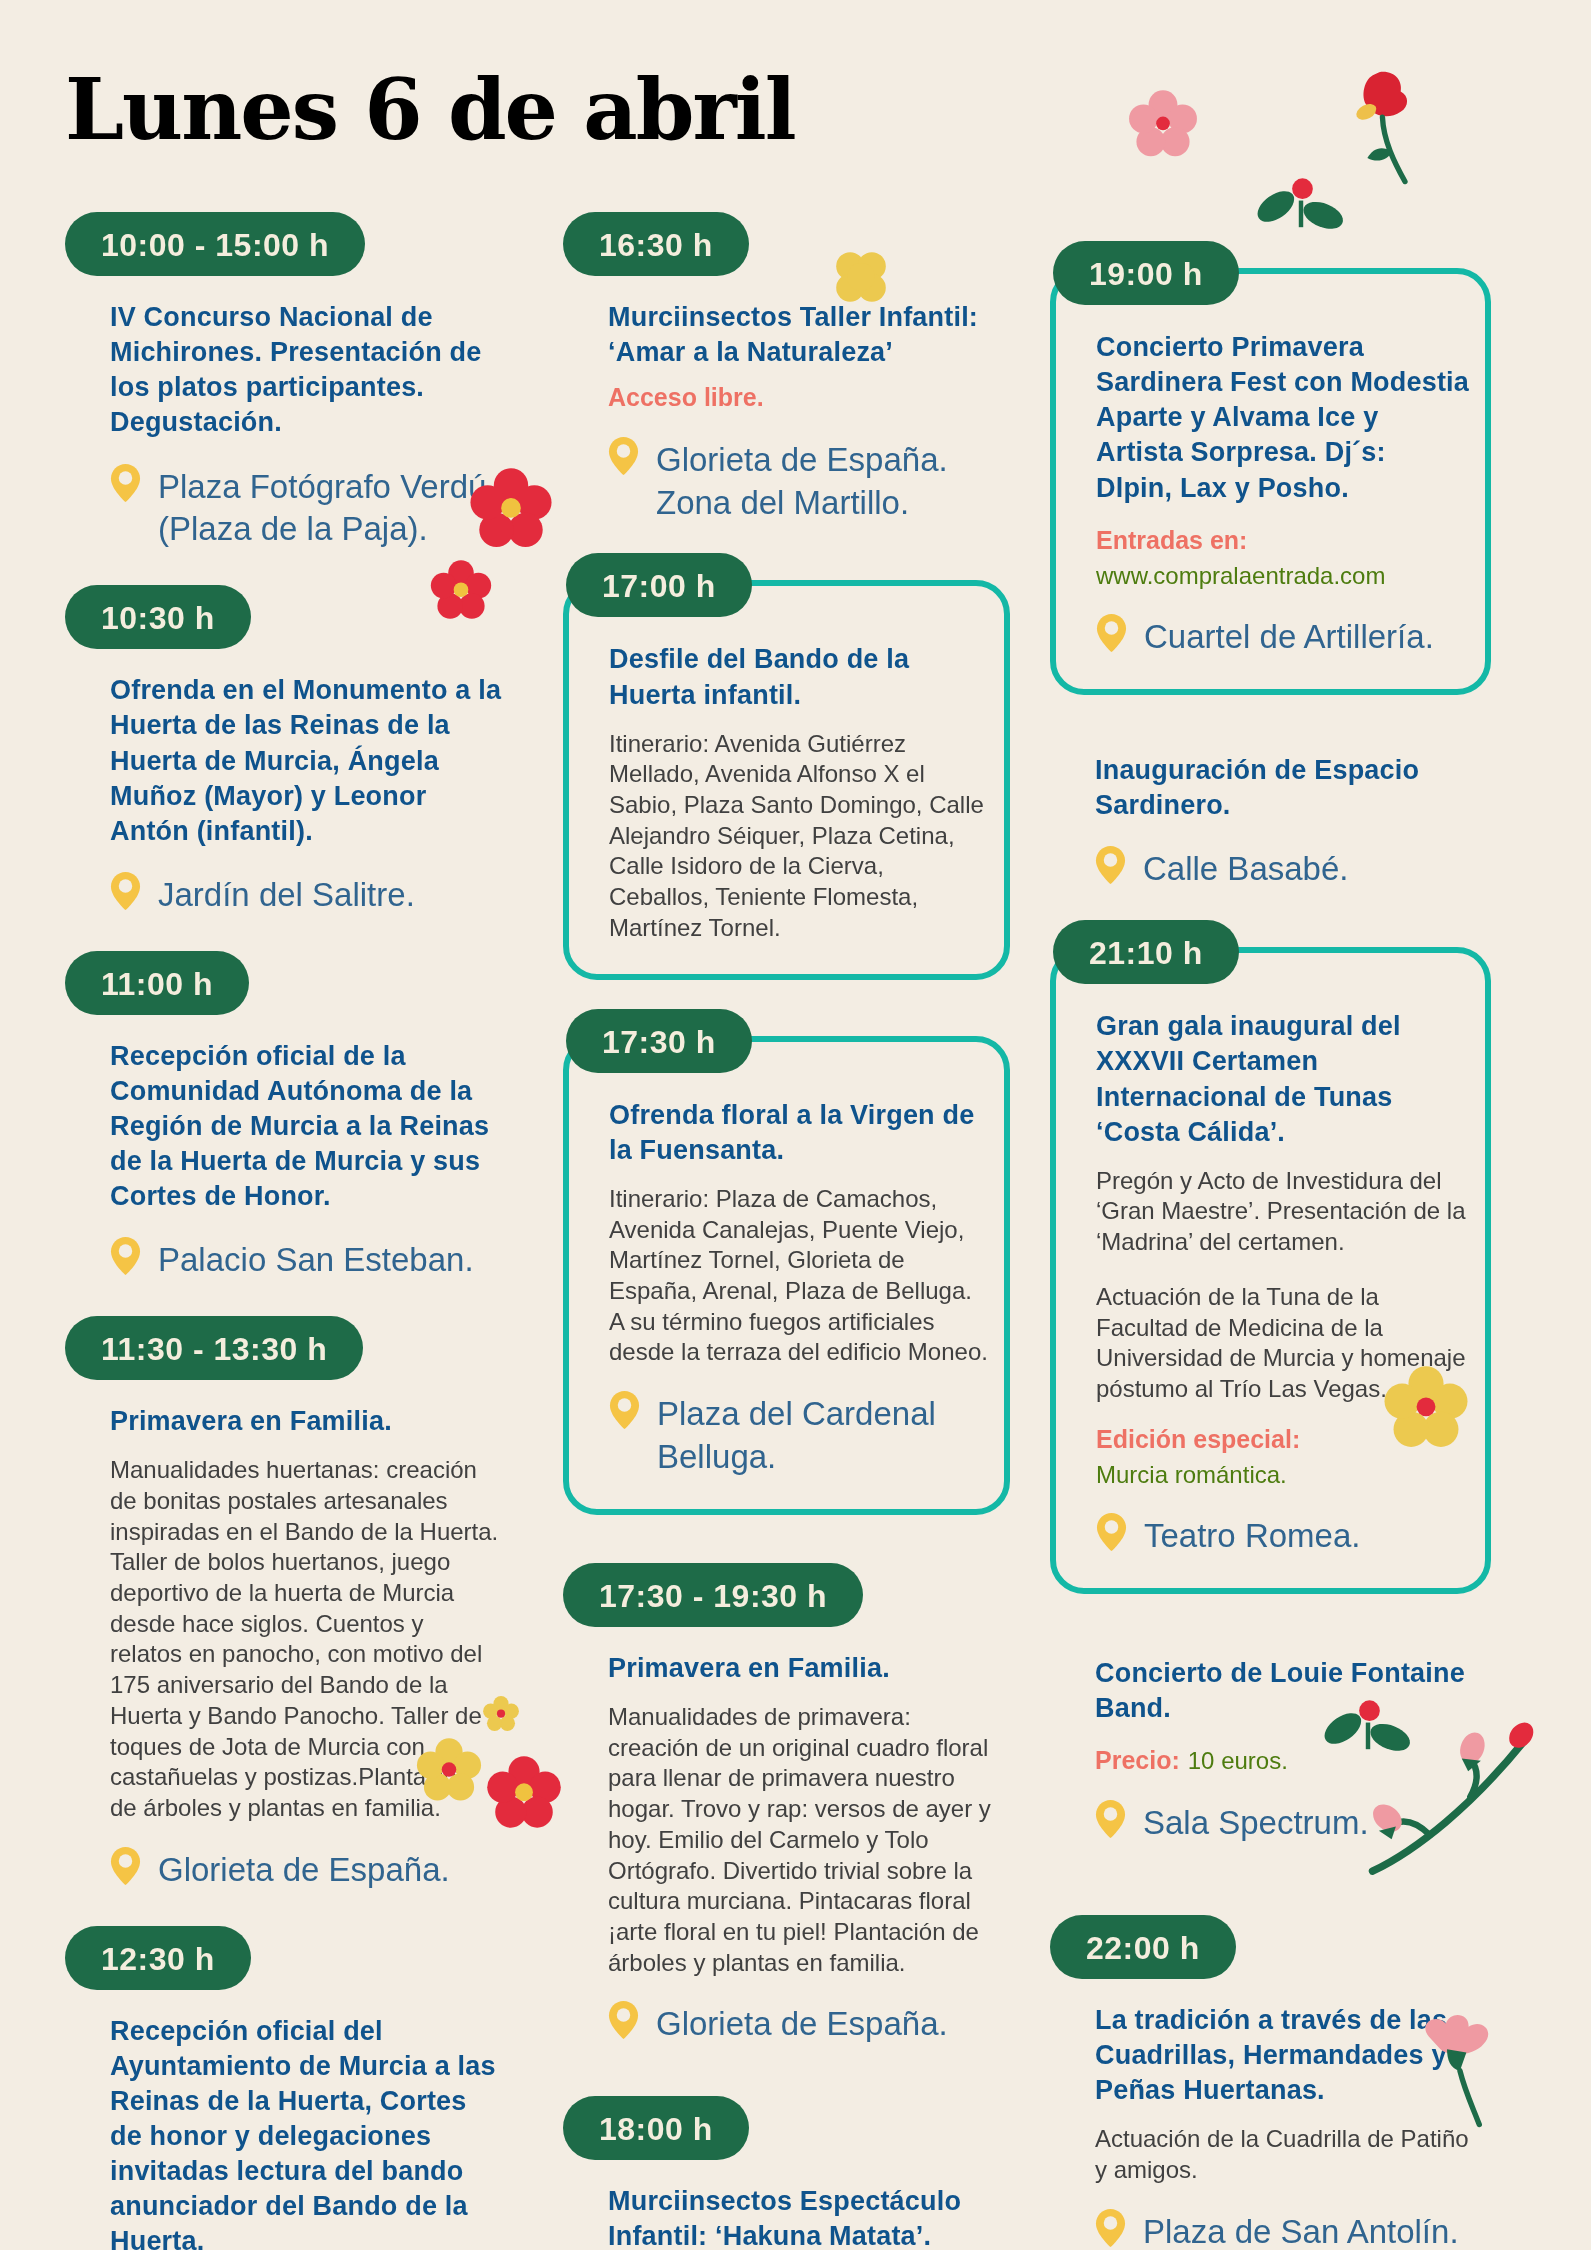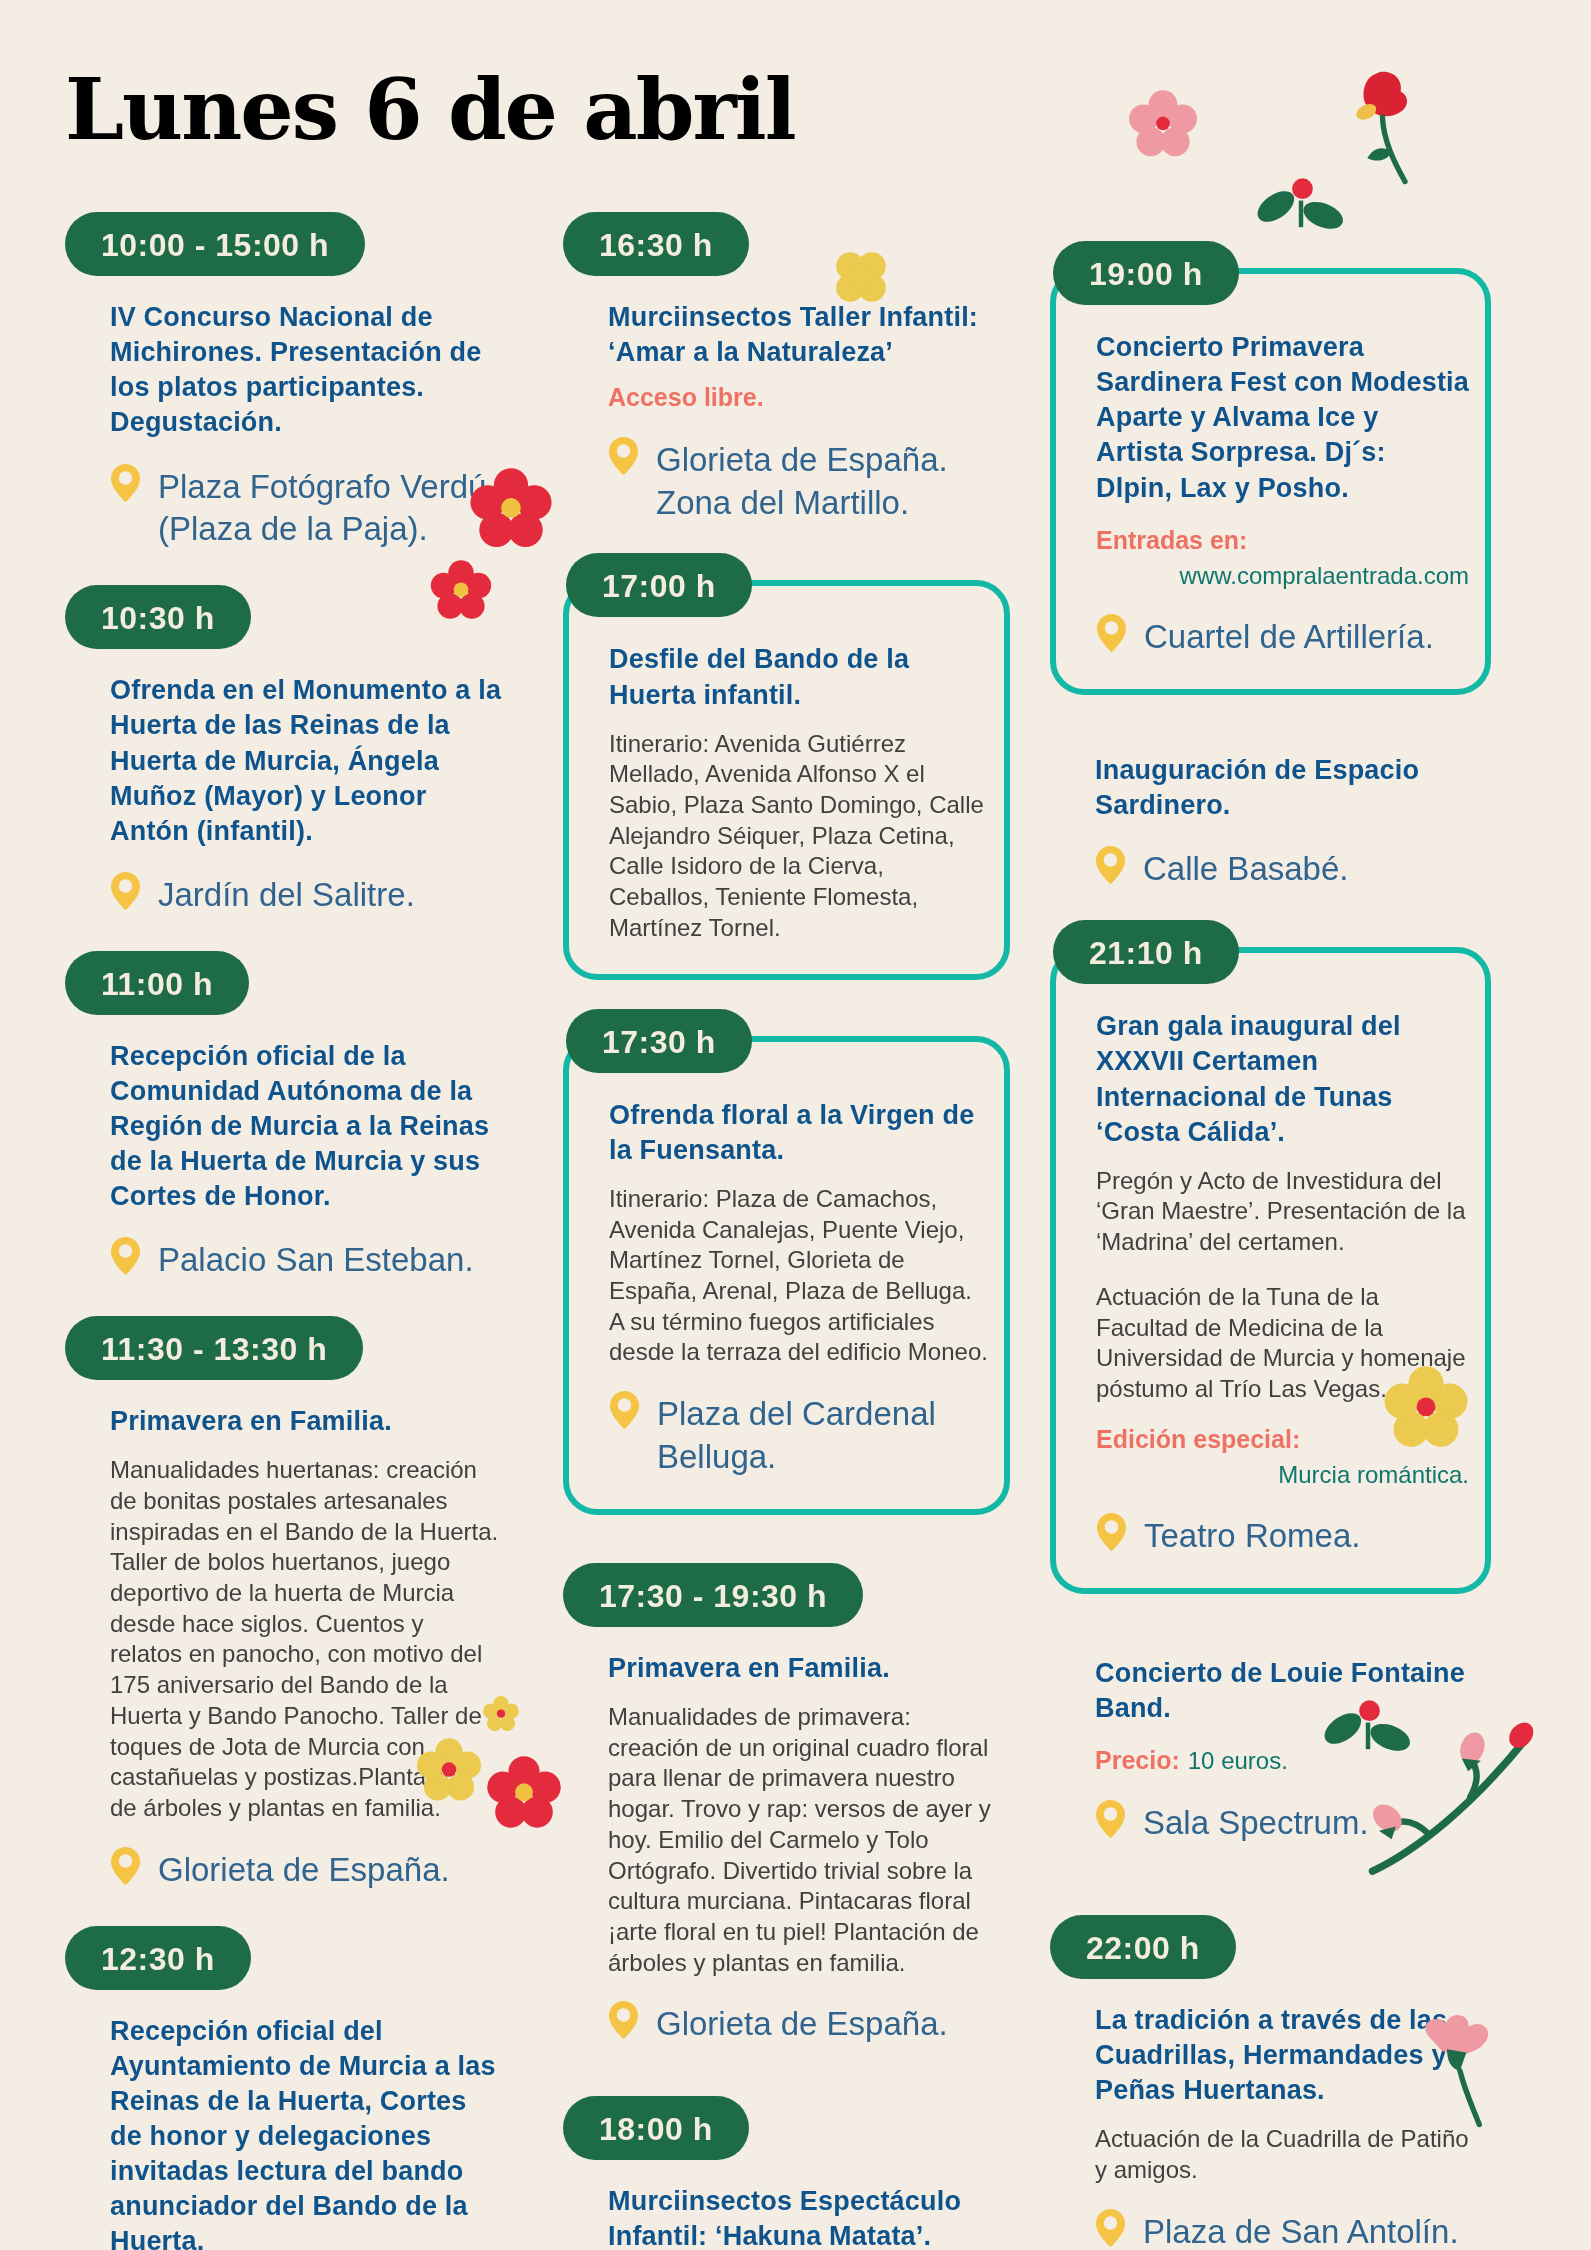--- a/index.html
+++ b/index.html
@@ -48,21 +48,21 @@
   .event.boxed > .badge { position:absolute; top:-33px; left:-3px; }
   .event.boxed .content { margin-left:0; margin-top:10px; max-width:100%; }
   .content.no-time { margin-left:45px; margin-top:0; }
 
   .ev-title { color:#0f538c; font-size:27px; font-weight:700; line-height:1.3; letter-spacing:.2px; }
   .ev-body  { color:#404040; font-size:24px; line-height:1.28; margin-top:16px; }
   .ev-body + .ev-body { margin-top:24px; }
   .accent-line { color:#ee7164; font-size:25px; font-weight:700; margin-top:12px; line-height:1.25; }
   .extra { margin-top:18px; }
   .extra .extra-label { color:#ee7164; font-size:25px; font-weight:700; line-height:1.3; }
-  .extra .extra-value { color:#0f766e; font-size:24px; line-height:1.3;text-align:right; }
+  .extra .extra-value { color:#4d7c0f; font-size:24px; line-height:1.3; }
   .extra.inline .extra-value { margin-left:8px; }
   .extra.block .extra-value { display:block; margin-top:4px; }
 
   .loc { display:flex; align-items:flex-start; gap:17px; margin-top:22px; }
   .loc .pin { flex:none; margin-top:0; }
   .loc-text { color:#30648f; font-size:33px; line-height:1.3; padding-top:3px; }
 
   
   [data-name="event-inauguracion-espacio-sardinero"] { margin-top:58px; }
   [data-name="event-concierto-louie-fontaine"] { margin-top:62px; }

